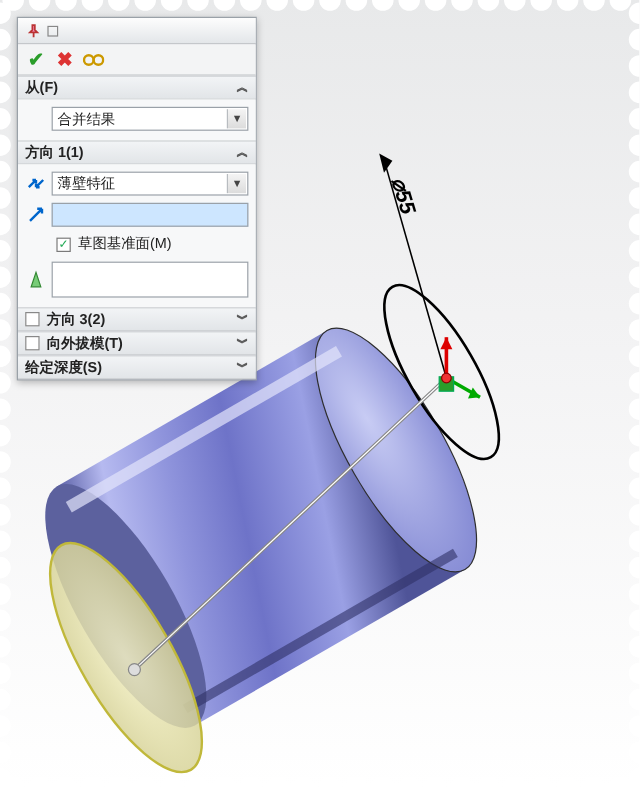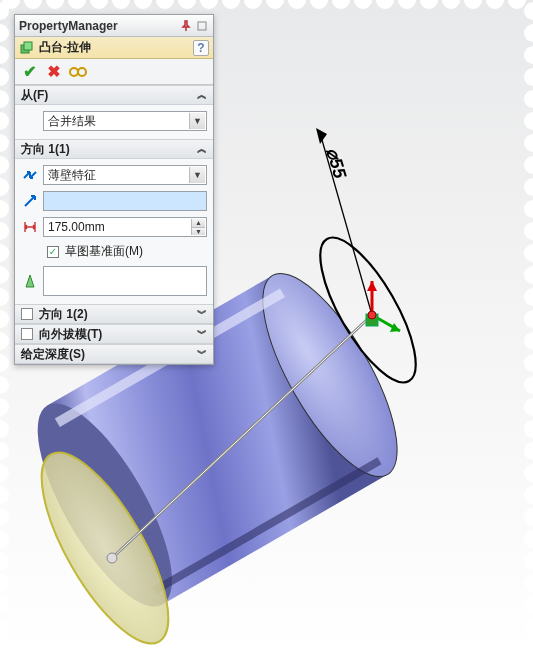--- a/index.html
+++ b/index.html
@@ -134,43 +134,32 @@
       <polygon points="28,16 18,17 22,8" fill="#0a0"></polygon>
       <rect x="-6" y="-1" width="12" height="12" fill="#2a9d2a" stroke="#0a5"></rect>
       <circle cx="0" cy="0" r="4" fill="#e33" stroke="#800"></circle>
     </g>
   </svg>
 </div>
 
 <div class="panel">
 
   <div class="titlebar">
-    <span class="title">PropertyManager</span>
     <span class="pin">
       <svg width="12" height="12" viewBox="0 0 12 12">
           <path d="M5 1h2v4l2 2H3l2-2z M6 7v4" stroke="#b33" stroke-width="1.5" fill="#f9c"></path>
         </svg>
     </span>
     <span class="pin">
       <svg width="10" height="10" viewBox="0 0 10 10">
           <rect x="1" y="1" width="8" height="8" fill="none" stroke="#888"></rect>
         </svg>
     </span>
   </div>
 
-  <div class="feature-hdr">
-    <span class="ic">
-      <svg width="16" height="16" viewBox="0 0 16 16">
-          <rect x="2" y="5" width="8" height="8" fill="#6b6" stroke="#383"></rect>
-          <rect x="5" y="2" width="8" height="8" fill="#8d8" stroke="#383"></rect>
-        </svg>
-    </span>
-    <span class="name">凸台-拉伸</span>
-    <span class="help">?</span>
-  </div>
 
   <div class="cmdrow">
     <span class="ic" style="color:#2a9d2a; font-weight:bold;">✔</span>
     <span class="ic" style="color:#d33; font-weight:bold;">✖</span>
     <span class="ic">
       <svg width="18" height="14" viewBox="0 0 18 14">
           <circle cx="5" cy="7" r="4" fill="none" stroke="#c90" stroke-width="2"></circle>
           <circle cx="13" cy="7" r="4" fill="none" stroke="#c90" stroke-width="2"></circle>
         </svg>
     </span>
@@ -208,51 +197,37 @@
       </div>
     </div>
     <div class="row">
       <span class="ic16">
         <svg width="14" height="14" viewBox="0 0 14 14">
             <path d="M2 12 L12 2 M12 2 L8 2 M12 2 L12 6" stroke="#06c" stroke-width="2" fill="none"></path>
           </svg>
       </span>
       <div class="textin sel">&nbsp;</div>
     </div>
-    <div class="row">
-      <span class="ic16">
-        <svg width="16" height="16" viewBox="0 0 16 16">
-            <path d="M3 3v10M13 3v10M3 8h10M5 6l-2 2 2 2M11 6l2 2-2 2" stroke="#c33" stroke-width="1.4" fill="none"></path>
-          </svg>
-      </span>
-      <div class="spin">
-        <span>175.00mm</span>
-        <div class="spinbtns">
-          <div>▲</div>
-          <div>▼</div>
-        </div>
-      </div>
-    </div>
     <label class="chk">
       <span class="box">✓</span>
       <span>草图基准面(M)</span>
     </label>
     <div class="row">
       <span class="ic16">
         <svg width="16" height="16" viewBox="0 0 16 16">
             <path d="M4 14 L8 2 L12 14 Z" fill="#7c7" stroke="#383"></path>
           </svg>
       </span>
       <div class="listbox"></div>
     </div>
   </div>
 
   <div class="section-hdr">
     <span class="cb"></span>
-    <span>方向 1(2)</span>
+    <span>方向 3(2)</span>
     <span class="chev">︾</span>
   </div>
 
   <div class="section-hdr">
     <span class="cb"></span>
     <span>向外拔模(T)</span>
     <span class="chev">︾</span>
   </div>
 
   <div class="section-hdr">

